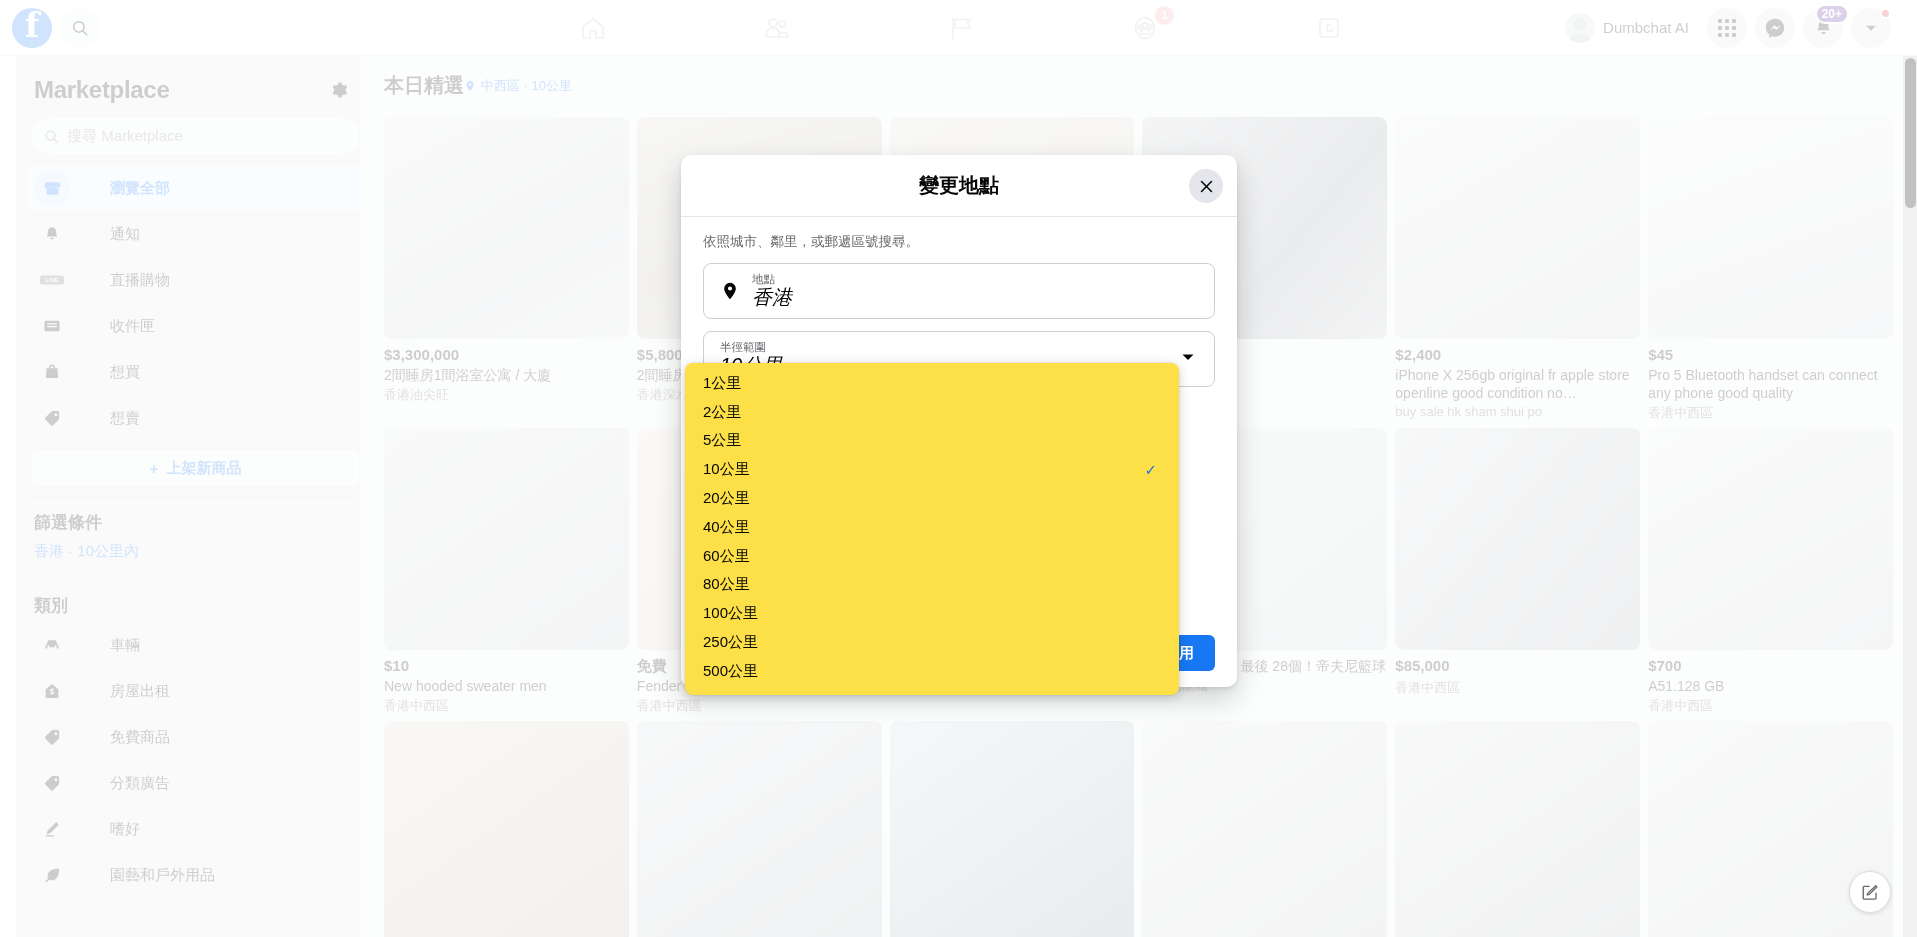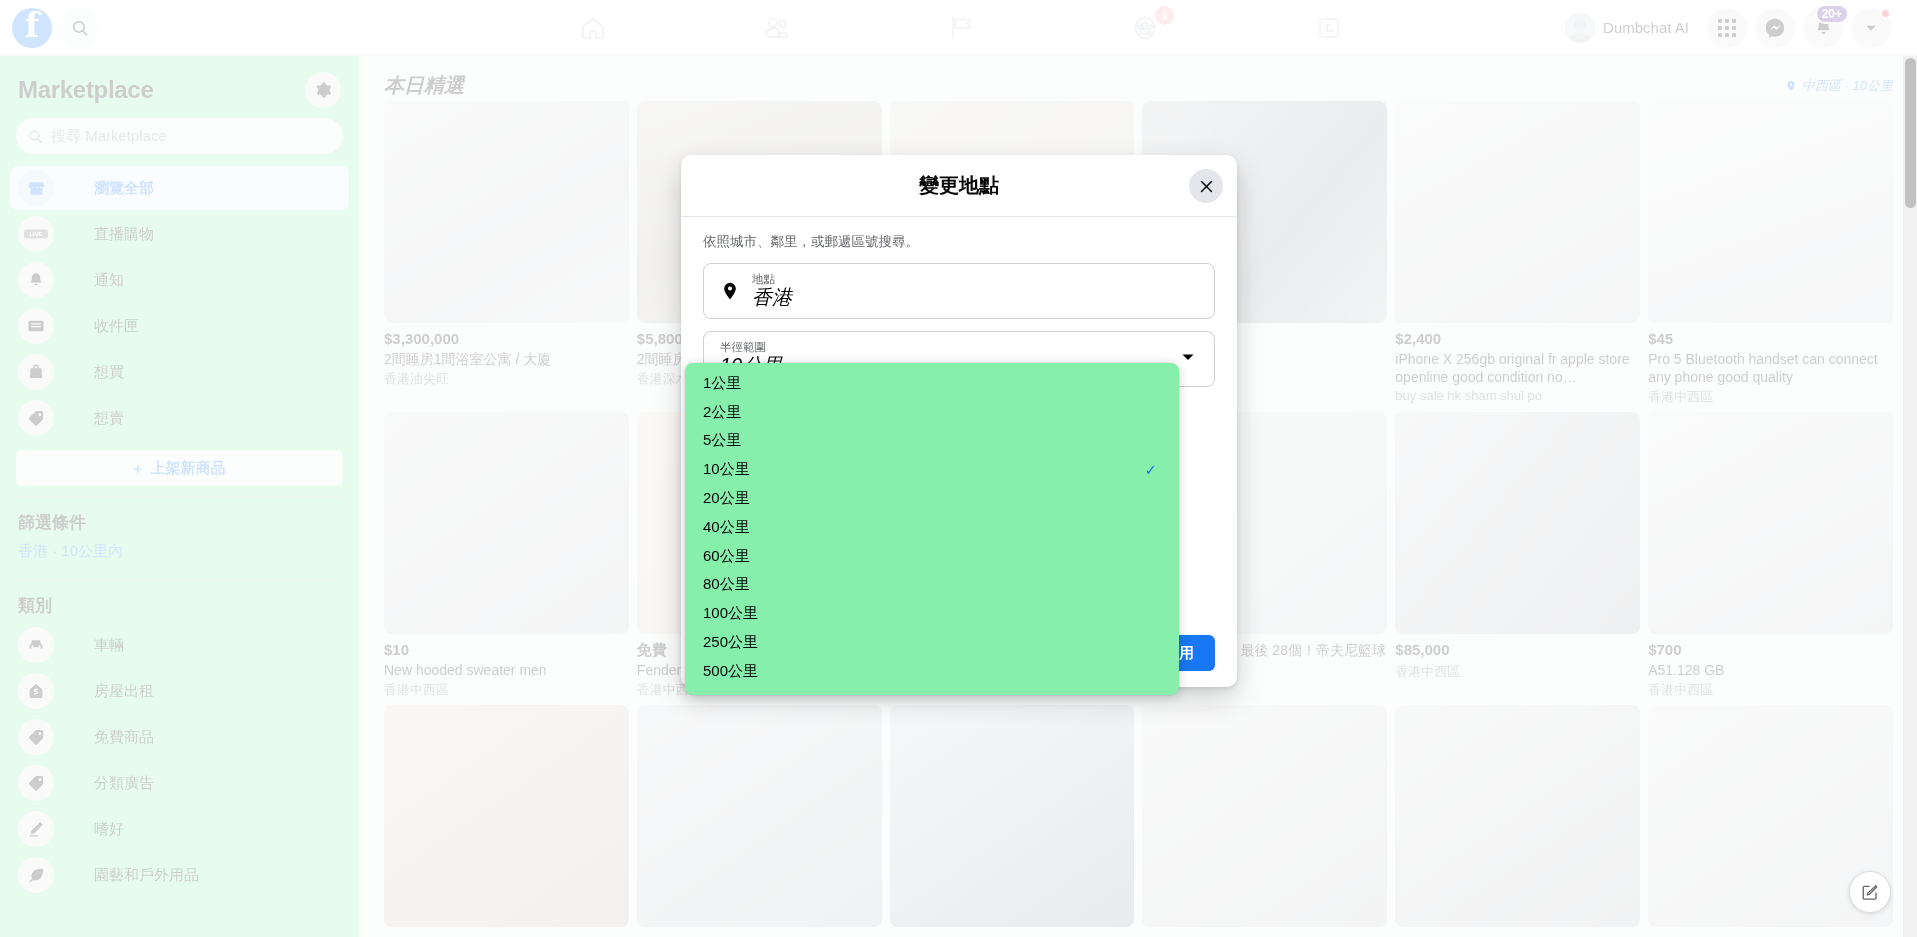--- a/index.html
+++ b/index.html
@@ -86,22 +86,22 @@
     border-radius: 10px; background:#4c1d95; color:#fff; font-size: 12px; font-weight:700;
     display:flex; align-items:center; justify-content:center; border: 2px solid #fff;
   }
   .red-dot {
     position:absolute; top:0px; right:0px; width: 11px; height: 11px; border-radius:50%;
     background:#e41e3f; border: 2px solid #fff;
   }
 
   
   .sidebar {
-    position:absolute; top: 56px; left:0; width: 360px; bottom: 0;
-    background: #86efac; border-right: 1px solid #dddfe2;
+    position:absolute; top: 56px; left:16px; width: 360px; bottom: 0;
+    background: #e5e5e5; border-right: 1px solid #dddfe2;
     padding: 16px 10px 0 10px; overflow: hidden;
   }
   .sb-head { display:flex; align-items:center; justify-content:space-between; padding: 0 8px 10px 8px; }
   .sb-title { font-size: 24px; font-weight: 700; color:#050505; letter-spacing: -0.3px; }
   .sb-gear {
     width: 36px; height: 36px; border-radius:50%; background:#e4e6eb;
     display:flex; align-items:center; justify-content:center; cursor:pointer;
   }
   .sb-search {
     margin: 0 6px 12px 6px; height: 36px; border-radius: 18px; background:#f0f2f5;
@@ -127,21 +127,21 @@
   }
   .sb-divider { height:1px; background:#ced0d4; margin: 10px 6px; }
   .sb-section-title { font-size: 17px; font-weight: 700; color:#050505; padding: 4px 8px 6px 8px; }
   .sb-link { font-size: 15px; color:#1877f2; padding: 2px 8px 8px 8px; cursor:pointer; }
 
   
   .main {
     position:absolute; top: 56px; left: 360px; right: 0; bottom: 0;
     background:#f0f2f5; padding: 16px 24px; overflow: hidden;
   }
-  .main-head { display:flex; align-items:center; justify-content:space-between; margin-bottom: 2px; font-style: italic; }
+  .main-head { display:flex; align-items:center; justify-content:flex-start; margin-bottom: 18px; }
   .main-title { font-size: 20px; font-weight:700; color:#050505; }
   .main-loc { display:flex; align-items:center; gap: 5px; font-size: 13px; color:#1877f2; cursor:pointer; }
   .grid {
     display:grid; grid-template-columns: repeat(6, 1fr); gap: 6px 8px;
   }
   .card { cursor: pointer; }
   .card-img {
     width: 100%; height: 222px; border-radius: 8px; background:#dcdfe3;
     position: relative; overflow:hidden;
   }
@@ -180,21 +180,21 @@
     position: relative; background:#fff; cursor:pointer;
   }
   .field-texts { display:flex; flex-direction:column; justify-content:space-between; line-height: 1.15; }
   .field-lab { font-size: 11.5px; color:#65676b; }
   .field-val { font-size: 20px; color:#050505;font-style:italic; }
   .caret { position:absolute; right: 18px; top: 50%; transform: translateY(-50%); }
 
   
   .dropdown {
     position:absolute; left: 685px; top: 363px; width: 494px; height: 332px;
-    background:#86efac; border-radius: 8px;
+    background:#fde047; border-radius: 8px;
     box-shadow: 0 2px 12px rgba(0,0,0,0.18), 0 0 0 1px rgba(0,0,0,0.04);
     overflow-y: auto; overflow-x: hidden;
     z-index: 70; pointer-events: auto;
     padding: 6px 0;
   }
   .dropdown::-webkit-scrollbar { width: 8px; }
   .dropdown::-webkit-scrollbar-thumb { background:#bcc0c4; border-radius: 4px; }
   .dd-item {
     height: 28.8px; display:flex; align-items:center; justify-content: space-between;
     padding: 0 22px 0 18px; font-size: 15px; color:#050505; cursor:pointer;
@@ -350,35 +350,35 @@
       <span class="sb-ico">
         <svg width="19" height="19" viewBox="0 0 24 24">
             <path fill="#1877f2" d="M3.5 4h17l1.6 4.3a2.6 2.6 0 0 1-4.9 1.1 2.6 2.6 0 0 1-5 0 2.6 2.6 0 0 1-5 0A2.6 2.6 0 0 1 1.9 8.3zM4.5 11.4V20h15v-8.6a4 4 0 0 1-3.2-.7 4.1 4.1 0 0 1-4.3 0 4.1 4.1 0 0 1-4.3 0 4 4 0 0 1-3.2.7z"></path>
           </svg>
       </span>
       <span class="sb-label">瀏覽全部</span>
     </div>
 
     <div class="sb-item">
       <span class="sb-ico">
+        <svg width="18" height="18" viewBox="0 0 24 24">
+            <path fill="#050505" d="M12 3a5.5 5.5 0 0 0-5.5 5.5v3.2L5 15.2h14l-1.5-3.5V8.5A5.5 5.5 0 0 0 12 3zM9.6 17a2.4 2.4 0 0 0 4.8 0z"></path>
+          </svg>
+      </span>
+      <span class="sb-label">通知</span>
+    </div>
+
+    <div class="sb-item">
+      <span class="sb-ico">
         <svg width="24" height="14" viewBox="0 0 34 16">
             <rect x="0" y="1.5" width="34" height="13" rx="3" fill="#65676b"></rect>
             <text x="17" y="11.4" font-size="8.4" font-family="Liberation Sans, sans-serif" font-weight="700" fill="#fff" text-anchor="middle">LIVE</text>
           </svg>
       </span>
       <span class="sb-label">直播購物</span>
-    </div>
-
-    <div class="sb-item">
-      <span class="sb-ico">
-        <svg width="18" height="18" viewBox="0 0 24 24">
-            <path fill="#050505" d="M12 3a5.5 5.5 0 0 0-5.5 5.5v3.2L5 15.2h14l-1.5-3.5V8.5A5.5 5.5 0 0 0 12 3zM9.6 17a2.4 2.4 0 0 0 4.8 0z"></path>
-          </svg>
-      </span>
-      <span class="sb-label">通知</span>
     </div>
 
     <div class="sb-item">
       <span class="sb-ico">
         <svg width="18" height="18" viewBox="0 0 24 24">
             <path fill="#050505" d="M3.5 5h17a1.5 1.5 0 0 1 1.5 1.5v11A1.5 1.5 0 0 1 20.5 19h-17A1.5 1.5 0 0 1 2 17.5v-11A1.5 1.5 0 0 1 3.5 5zm2 3.4v1.6h13V8.4zm0 3.6v1.6h13V12z"></path>
           </svg>
       </span>
       <span class="sb-label">收件匣</span>
     </div>

